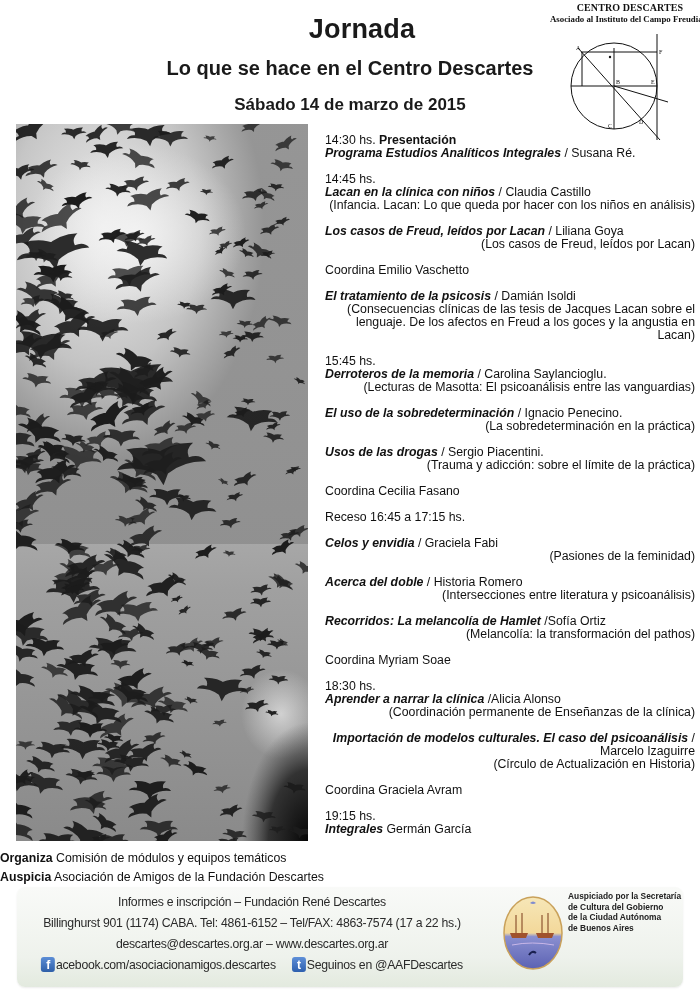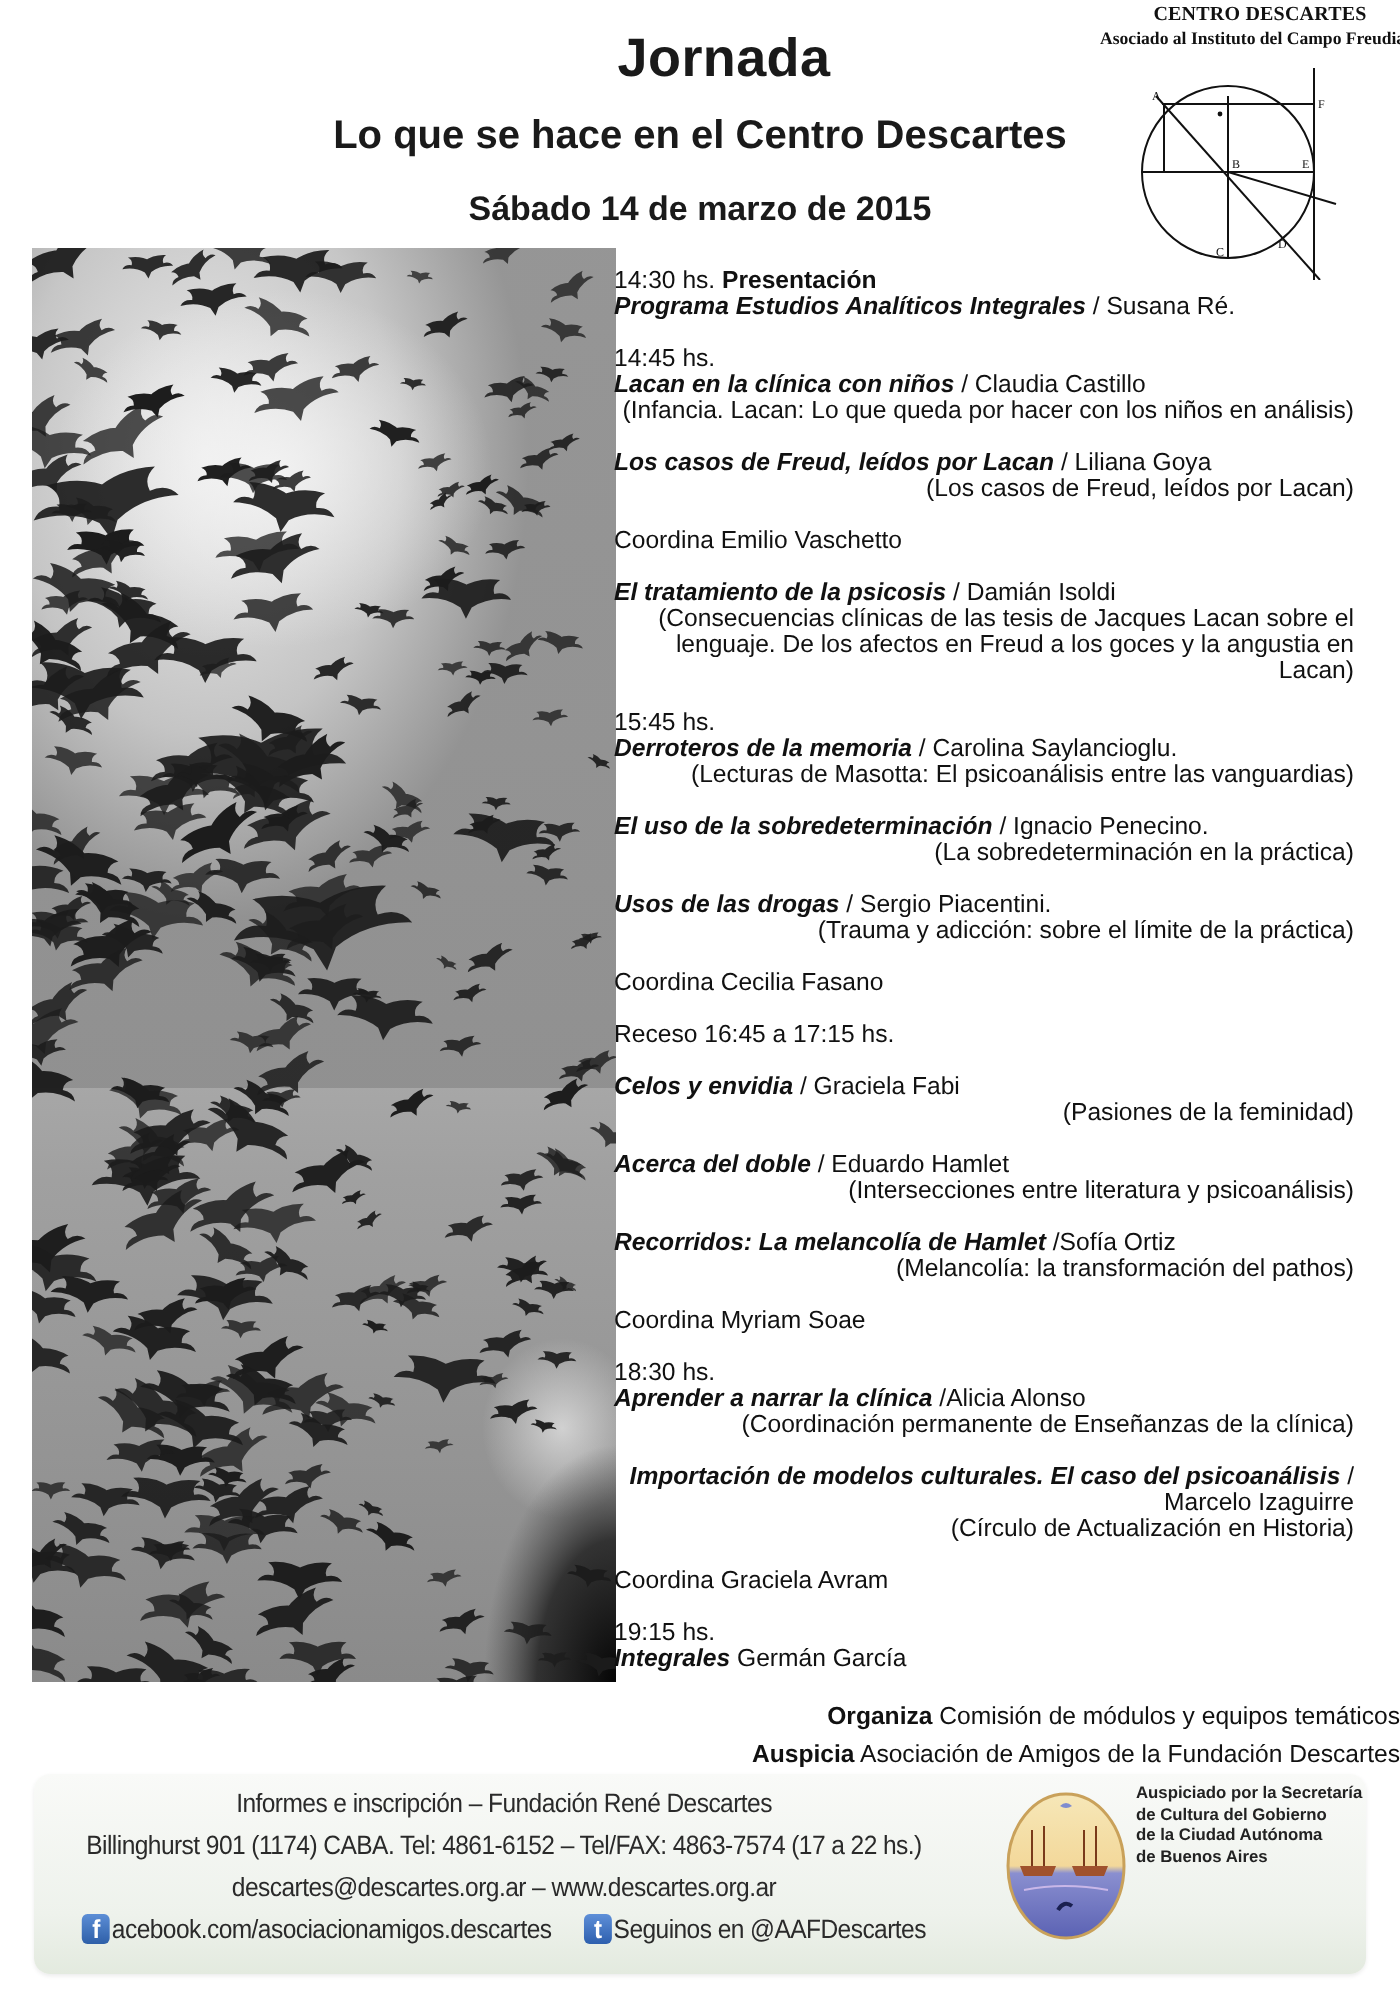--- a/index.html
+++ b/index.html
@@ -11,28 +11,28 @@
   #t3 { top: 95px; font-size: 17px; }
 
   .logo { position: absolute; left: 560px; top: 0; width: 140px; height: 140px; }
   .logo-name { position: absolute; top: 2px; left: 0; width: 140px; text-align: center; font-family: "Liberation Serif", serif; font-weight: bold; font-size: 10px; letter-spacing: 0.1px; }
   .logo-sub { position: absolute; top: 14px; left: -10px; width: 160px; text-align: center; font-family: "Liberation Serif", serif; font-weight: bold; font-size: 8.8px; white-space: nowrap; }
   .logo svg { position: absolute; left: 0; top: 28px; }
 
   .photo { position: absolute; left: 16px; top: 124px; width: 292px; height: 717px; overflow: hidden; background: #8a8a8a; }
   .photo svg { display: block; }
 
-  .program { position: absolute; left: 307px; top: 134px; width: 370px; font-size: 12.3px; line-height: 13px; }
+  .program { position: absolute; left: 325px; top: 134px; width: 370px; font-size: 12.3px; line-height: 13px; }
   .block { margin-bottom: 13px; }
   .line { display: block; white-space: nowrap; }
   .wrap { white-space: normal; display: block; text-align: right; }
   .ti { font-weight: bold; font-style: italic; }
   .b { font-weight: bold; }
 
-  .credits { position: absolute; left: 0; width: 700px; text-align: right; font-size: 12.3px; }
+  .credits { position: absolute; left: 0; width: 700px; text-align: left; font-size: 12.3px; }
   #org { top: 851px; }
   #ausp { top: 870px; }
 
   .footer { position: absolute; left: 17px; top: 887px; width: 666px; height: 100px; border-radius: 8px;
             background: linear-gradient(to bottom, #f9faf8 0%, #eef2ec 70%, #e3eadf 100%);
             box-shadow: 0 1px 2px rgba(0,0,0,0.08); }
   .finfo { position: absolute; left: 0; top: 0; width: 470px; text-align: center; font-family: "Liberation Sans", sans-serif; font-size: 13.2px; color: #2a2a2a; letter-spacing: -0.3px; transform: scaleX(0.93); transform-origin: 235px 0; }
   .finfo .fl { display: block; height: 21px; line-height: 21px; white-space: nowrap; }
   .finfo .fl:first-child { margin-top: 4px; }
   .social { display: inline-flex; align-items: center; }
@@ -431,21 +431,21 @@
       <span class="line"><span>Coordina Cecilia Fasano</span></span>
     </div>
     <div class="block">
       <span class="line"><span>Receso 16:45 a 17:15 hs.</span></span>
     </div>
     <div class="block">
       <span class="line"><span class="ti">Celos y envidia</span><span>  / </span><span>Graciela Fabi</span></span>
       <span class="wrap"><span>(Pasiones de la feminidad)</span></span>
     </div>
     <div class="block">
-      <span class="line"><span class="ti">Acerca del doble</span><span> / </span><span>Eduardo Hamlet</span></span>
+      <span class="line"><span class="ti">Acerca del doble</span><span> / </span><span>Historia Romero</span></span>
       <span class="wrap"><span>(Intersecciones entre literatura y psicoanálisis)</span></span>
     </div>
     <div class="block">
       <span class="line"><span class="ti">Recorridos: La melancolía de Hamlet</span><span> /</span><span>Sofía Ortiz</span></span>
       <span class="wrap"><span>(Melancolía: la transformación del pathos)</span></span>
     </div>
     <div class="block">
       <span class="line"><span>Coordina Myriam Soae</span></span>
     </div>
     <div class="block">

